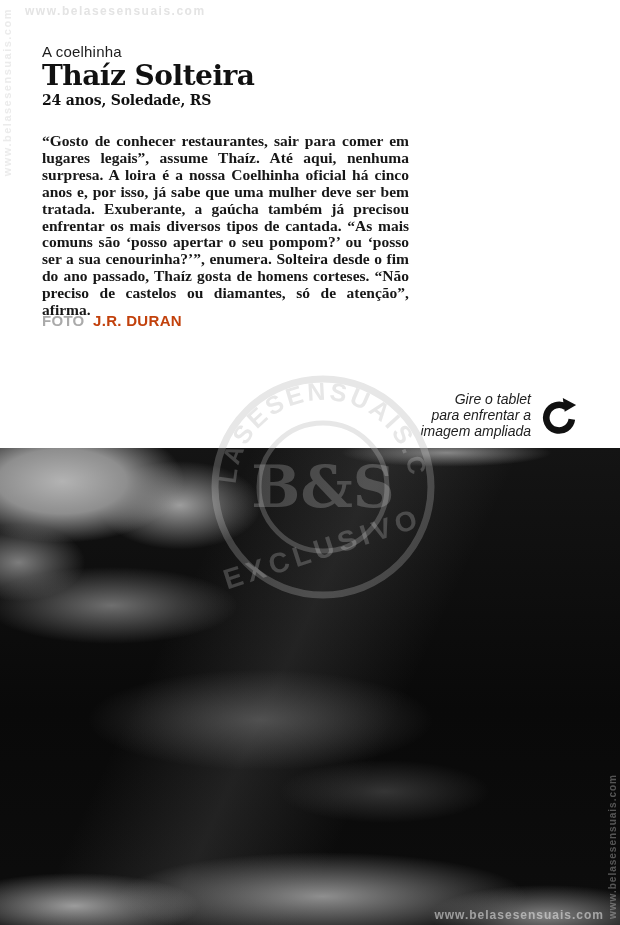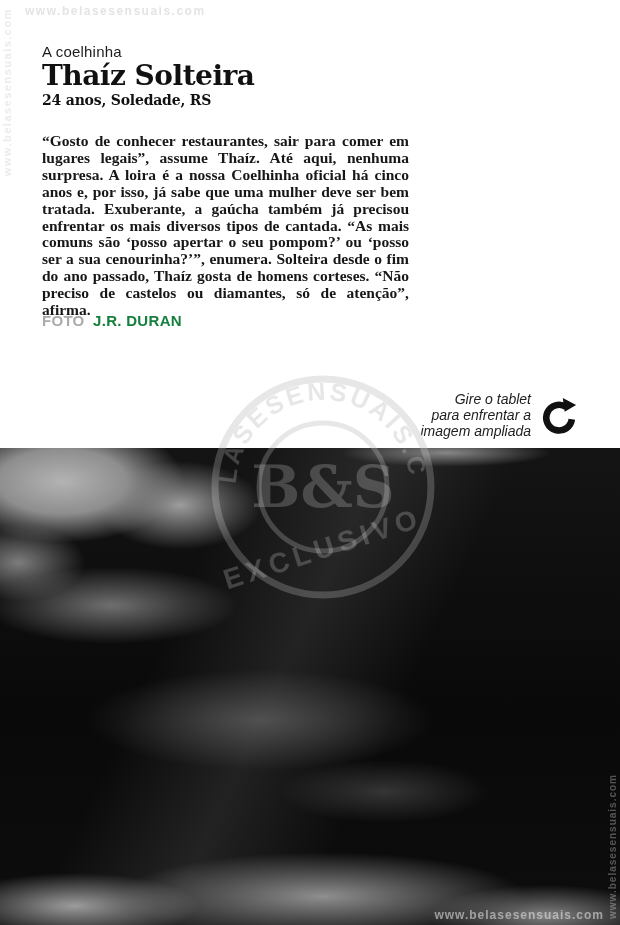--- a/index.html
+++ b/index.html
@@ -54,21 +54,21 @@
     position: absolute; left: 42px; top: 101px; width: 367px;
     font-family: "Liberation Serif", serif;
     font-weight: 700; font-size: 15.5px; line-height: 16.9px;
     color: #171717; text-align: justify; margin-top: 32px;
   }
   .credit {
     position: absolute; left: 42px; top: 312px;
     font-size: 15px; letter-spacing: 0.3px;
   }
   .credit-label { color: #aaaaaa; font-weight: 700; }
-  .credit-name { color: #15803d; font-weight: 800; margin-left: 4px; }
+  .credit-name { color: #c2410c; font-weight: 800; margin-left: 4px; }
 
   
   .hint {
     position: absolute; top: 391px; right: 42px;
     display: flex; align-items: center; gap: 9px;
   }
   .hint-text {
     font-style: italic; font-size: 14px; line-height: 16px;
     color: #1e1e1e; text-align: right;
   }

